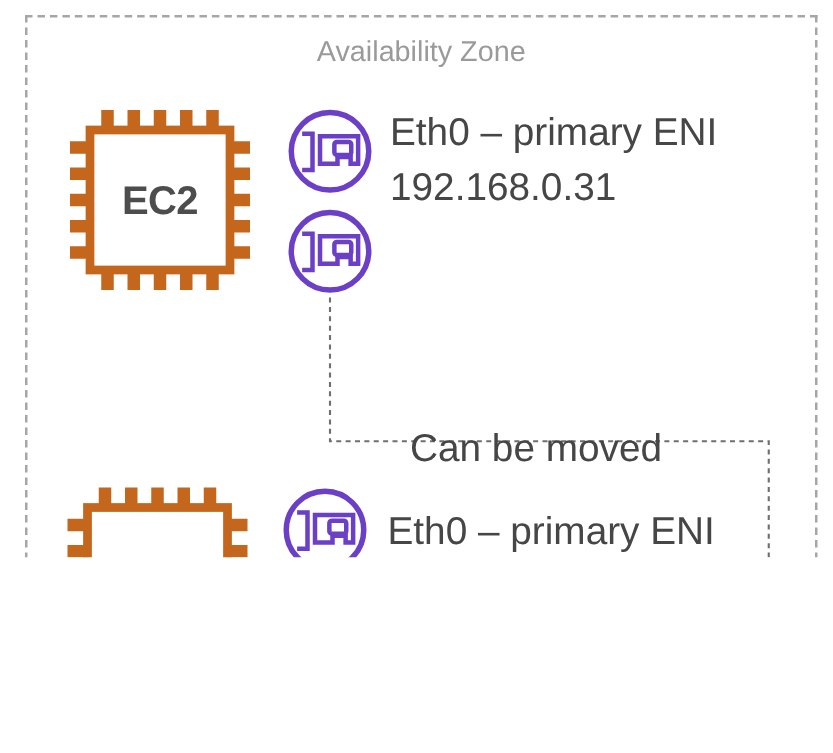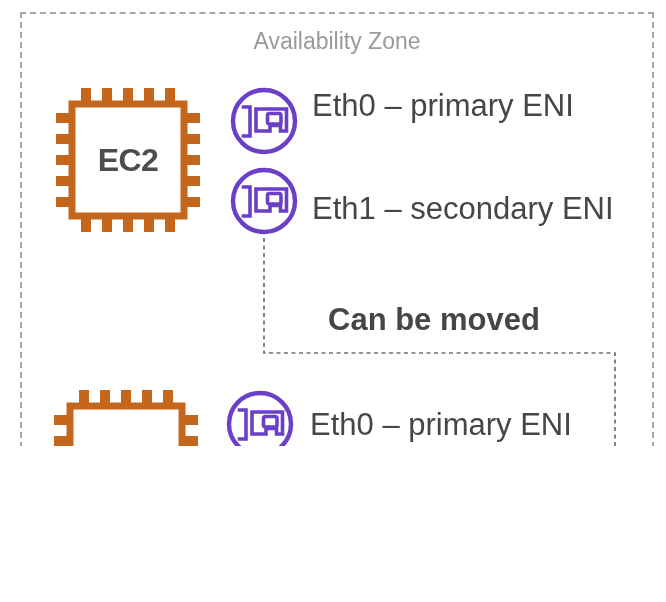--- a/index.html
+++ b/index.html
@@ -28,21 +28,21 @@
   
   .eni{position:absolute;width:70px;height:70px;}
   .eni-ring{fill:#ffffff;stroke:var(--eni-purple);stroke-width:4.4;}
   .eni-stroke{fill:none;stroke:var(--eni-purple);stroke-width:3.6;stroke-linejoin:miter;stroke-linecap:square;}
   
   .label-block{
     position:absolute;font-size:31px;line-height:44px;color:var(--text-dark);white-space:nowrap;
   }
   .single-line{position:absolute;font-size:31px;line-height:31px;color:var(--text-dark);white-space:nowrap;}
   .annotation{
-    position:absolute;font-size:31px;line-height:31px;font-weight:bold;color:var(--text-dark);white-space:nowrap;
+    position:absolute;font-size:31px;line-height:31px;font-weight:normal;color:var(--text-dark);white-space:nowrap;margin-top:39px;
   }
 </style>
 </head>
 <body>
 
 <div id="canvas">
 
   <div class="az-box"></div>
   <div class="az-label">Availability Zone</div>
 
@@ -128,23 +128,23 @@
 
   <svg class="eni" style="left:227px;top:477px" viewBox="0 0 70 70">
     <circle class="eni-ring" cx="35" cy="35" r="31"></circle>
     <path class="eni-stroke" d="M14.5 21 H21 V50 H14.5"></path>
     <path class="eni-stroke" d="M27 23 H57.5 V45 H51.5 V39.5 H41 V45 H27 Z"></path>
     <rect class="eni-stroke" x="38.5" y="27.5" width="13.5" height="10.5" rx="2"></rect>
   </svg>
 
   <div class="label-block" style="left:312px;top:84px">
     <div>Eth0 – primary ENI</div>
+    <div>192.168.0.31</div>
   </div>
 
   <div class="label-block" style="left:312px;top:187px">
-    <div>Eth1 – secondary ENI</div>
   </div>
 
   <div class="single-line" style="left:310px;top:409px">Eth0 – primary ENI</div>
 
   <div class="annotation" style="left:328px;top:304px">Can be moved</div>
 
 </div>
 
 </body></html>

